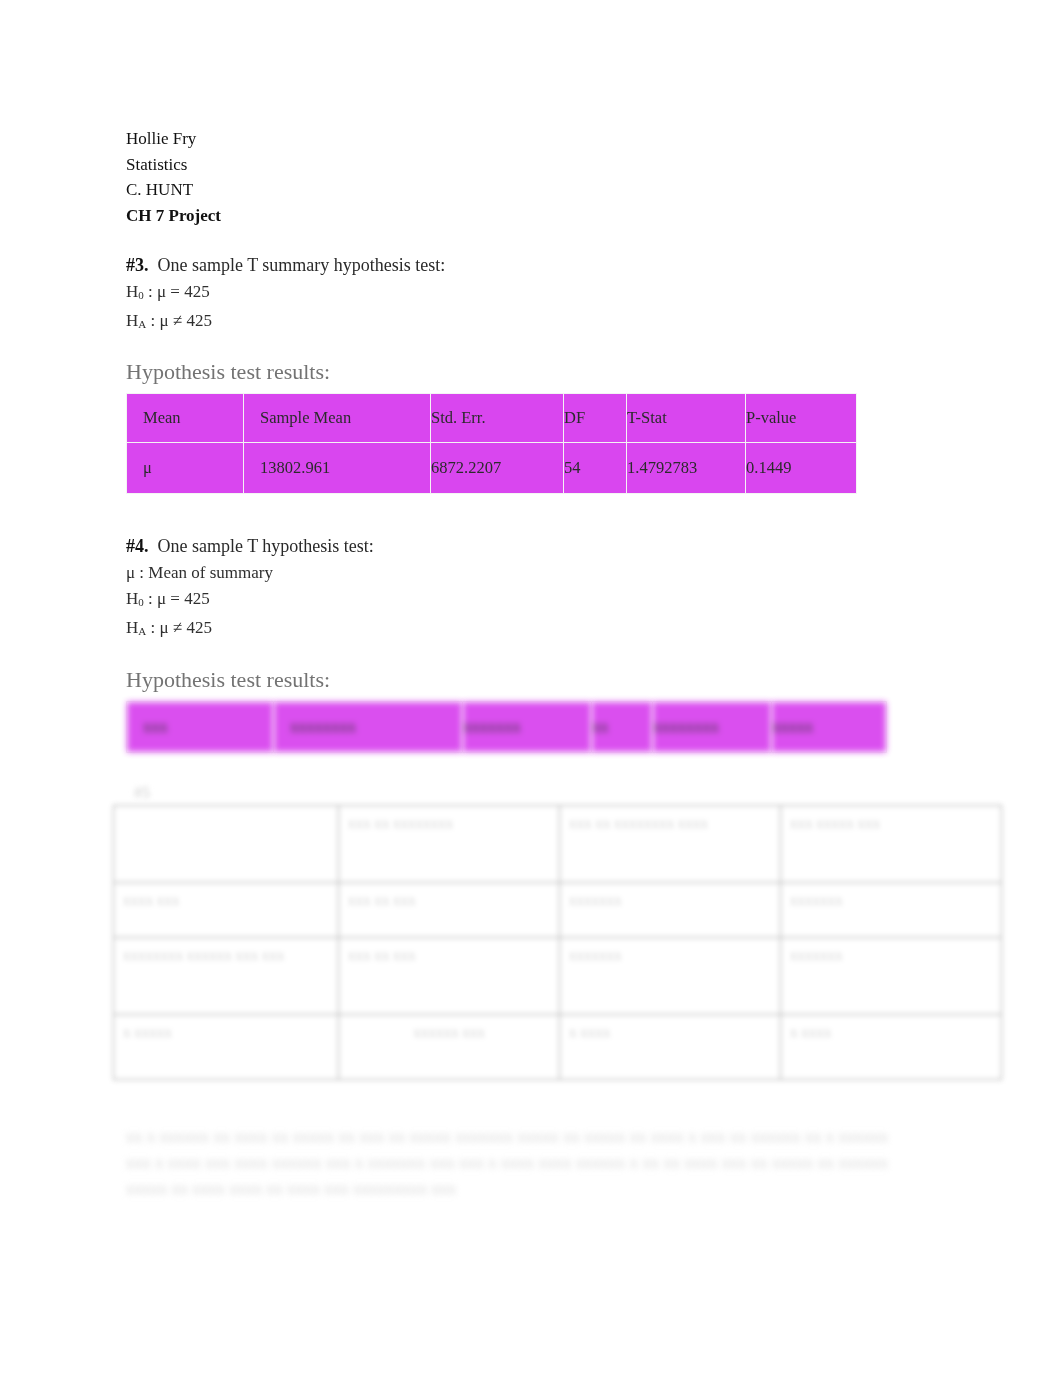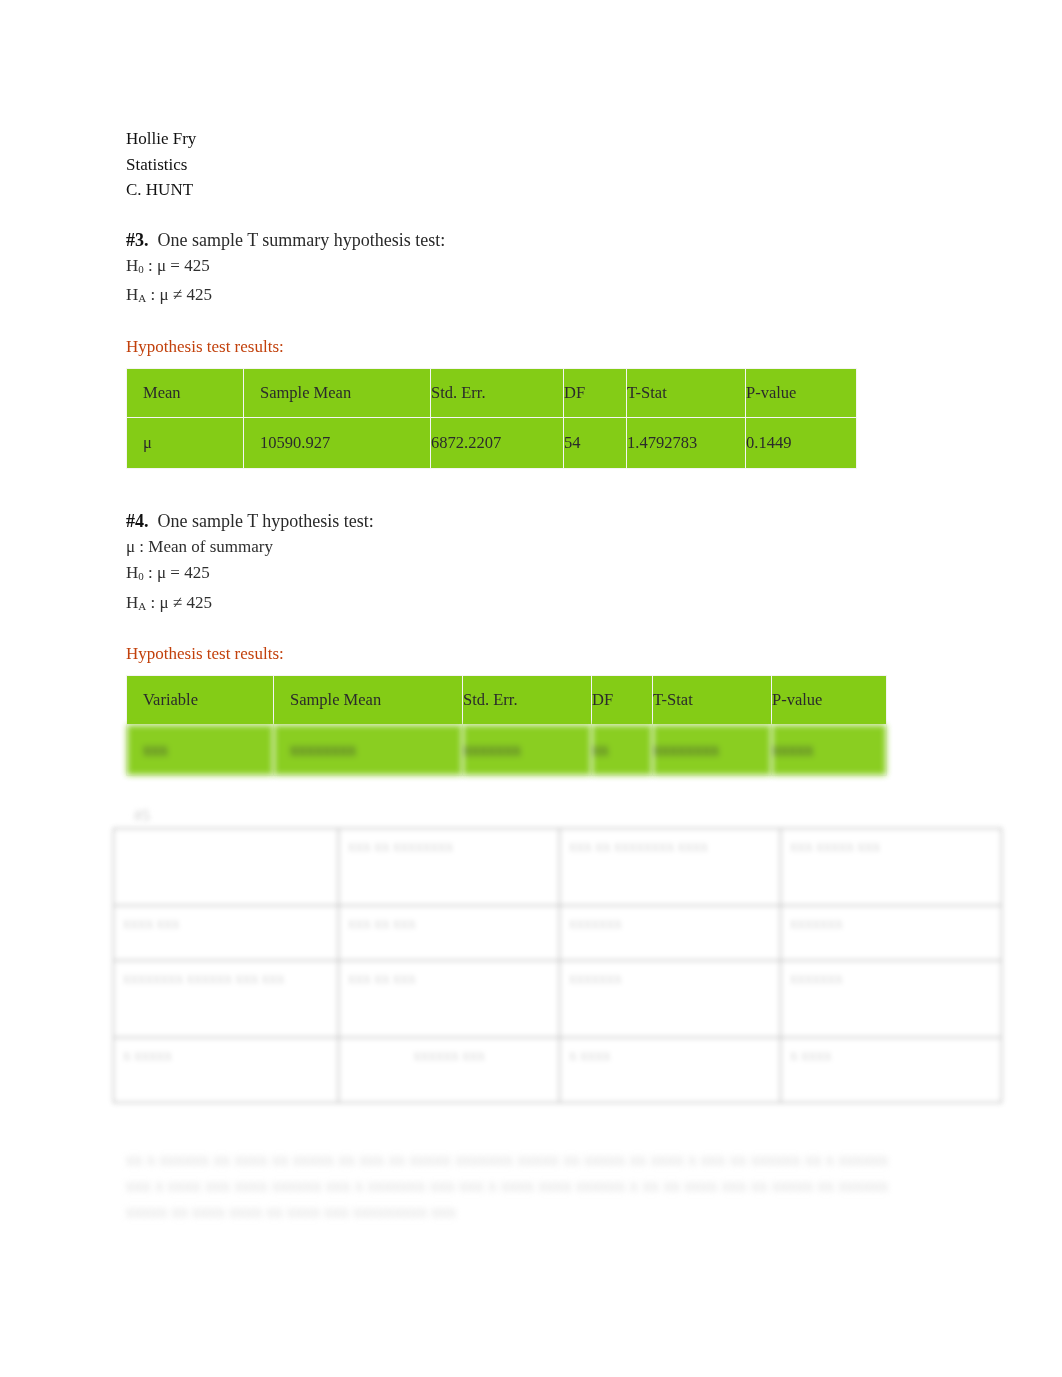--- a/index.html
+++ b/index.html
@@ -59,39 +59,39 @@
     line-height: 26px;
     color: #2f2f2f;
     white-space: pre;
   }
   .hyp sub {
     font-size: 11px;
     vertical-align: -0.22em;
   }
 
   .results-label {
-    font-size: 17px;
+    font-size: 22px;
     line-height: 25px;
-    color: #c2410c;
+    color: #737373;
   }
 
   
   .stat-table {
     border-collapse: collapse;
     table-layout: fixed;
     margin-top: 9px;
     background: #fdfdfd;
   }
   .stat-table td, .stat-table th {
     border: 1px solid #f4f4f4;
     font-weight: normal;
     font-size: 16.5px;
     color: #2b2b2b;
     padding: 0;
-    background: #84cc16;
+    background: #d946ef;
   }
   .stat-table th {
     height: 48px;
     vertical-align: middle;
   }
   .stat-table td {
     height: 50px;
     vertical-align: middle;
   }
   .stat-table .pad-l { padding-left: 16px; text-align: left; }
@@ -187,20 +187,21 @@
 </head>
 <body>
 
 <div class="page">
   <div class="content">
 
     <div class="headline">
       <div>Hollie Fry</div>
       <div>Statistics</div>
       <div>C. HUNT</div>
+      <div class="bold">CH 7 Project</div>
     </div>
 
     <div class="spacer-lg"></div>
 
     <div>
       <div class="section-line"><span class="num">#3.</span>  <span>One sample T summary hypothesis test:</span></div>
       <div class="hyp"><span>H</span><sub>0</sub><span> : μ = 425</span></div>
       <div class="hyp"><span>H</span><sub>A</sub><span> : μ ≠ 425</span></div>
 
       <div class="spacer-md"></div>
@@ -212,21 +213,21 @@
             <tr>
           <th class="c0 pad-l">Mean</th>
           <th class="c1 pad-l">Sample Mean</th>
           <th class="c2 ctr">Std. Err.</th>
           <th class="c3 ctr">DF</th>
           <th class="c4 ctr">T-Stat</th>
           <th class="c5 ctr">P-value</th>
         </tr>
         <tr>
           <td class="c0 pad-l">μ</td>
-          <td class="c1 pad-l">10590.927</td>
+          <td class="c1 pad-l">13802.961</td>
           <td class="c2 ctr">6872.2207</td>
           <td class="c3 ctr">54</td>
           <td class="c4 ctr">1.4792783</td>
           <td class="c5 ctr">0.1449</td>
         </tr>
       </tbody>
         </table>
     </div>
 
     <div style="height:40px"></div>
@@ -236,28 +237,20 @@
       <div class="hyp">μ : Mean of summary</div>
       <div class="hyp"><span>H</span><sub>0</sub><span> : μ = 425</span></div>
       <div class="hyp"><span>H</span><sub>A</sub><span> : μ ≠ 425</span></div>
 
       <div class="spacer-md"></div>
 
       <div class="results-label">Hypothesis test results:</div>
 
       <table class="stat-table tbl-2">
         <tbody>
-            <tr>
-          <th class="c0 pad-l">Variable</th>
-          <th class="c1 pad-l">Sample Mean</th>
-          <th class="c2 ctr">Std. Err.</th>
-          <th class="c3 ctr">DF</th>
-          <th class="c4 ctr">T-Stat</th>
-          <th class="c5 ctr">P-value</th>
-        </tr>
         <tr>
           <td class="c0 pad-l redact">xxx</td>
           <td class="c1 pad-l redact">xxxxxxxx</td>
           <td class="c2 ctr redact">xxxxxxx</td>
           <td class="c3 ctr redact">xx</td>
           <td class="c4 ctr redact">xxxxxxxx</td>
           <td class="c5 ctr redact">xxxxx</td>
         </tr>
       </tbody>
         </table>

